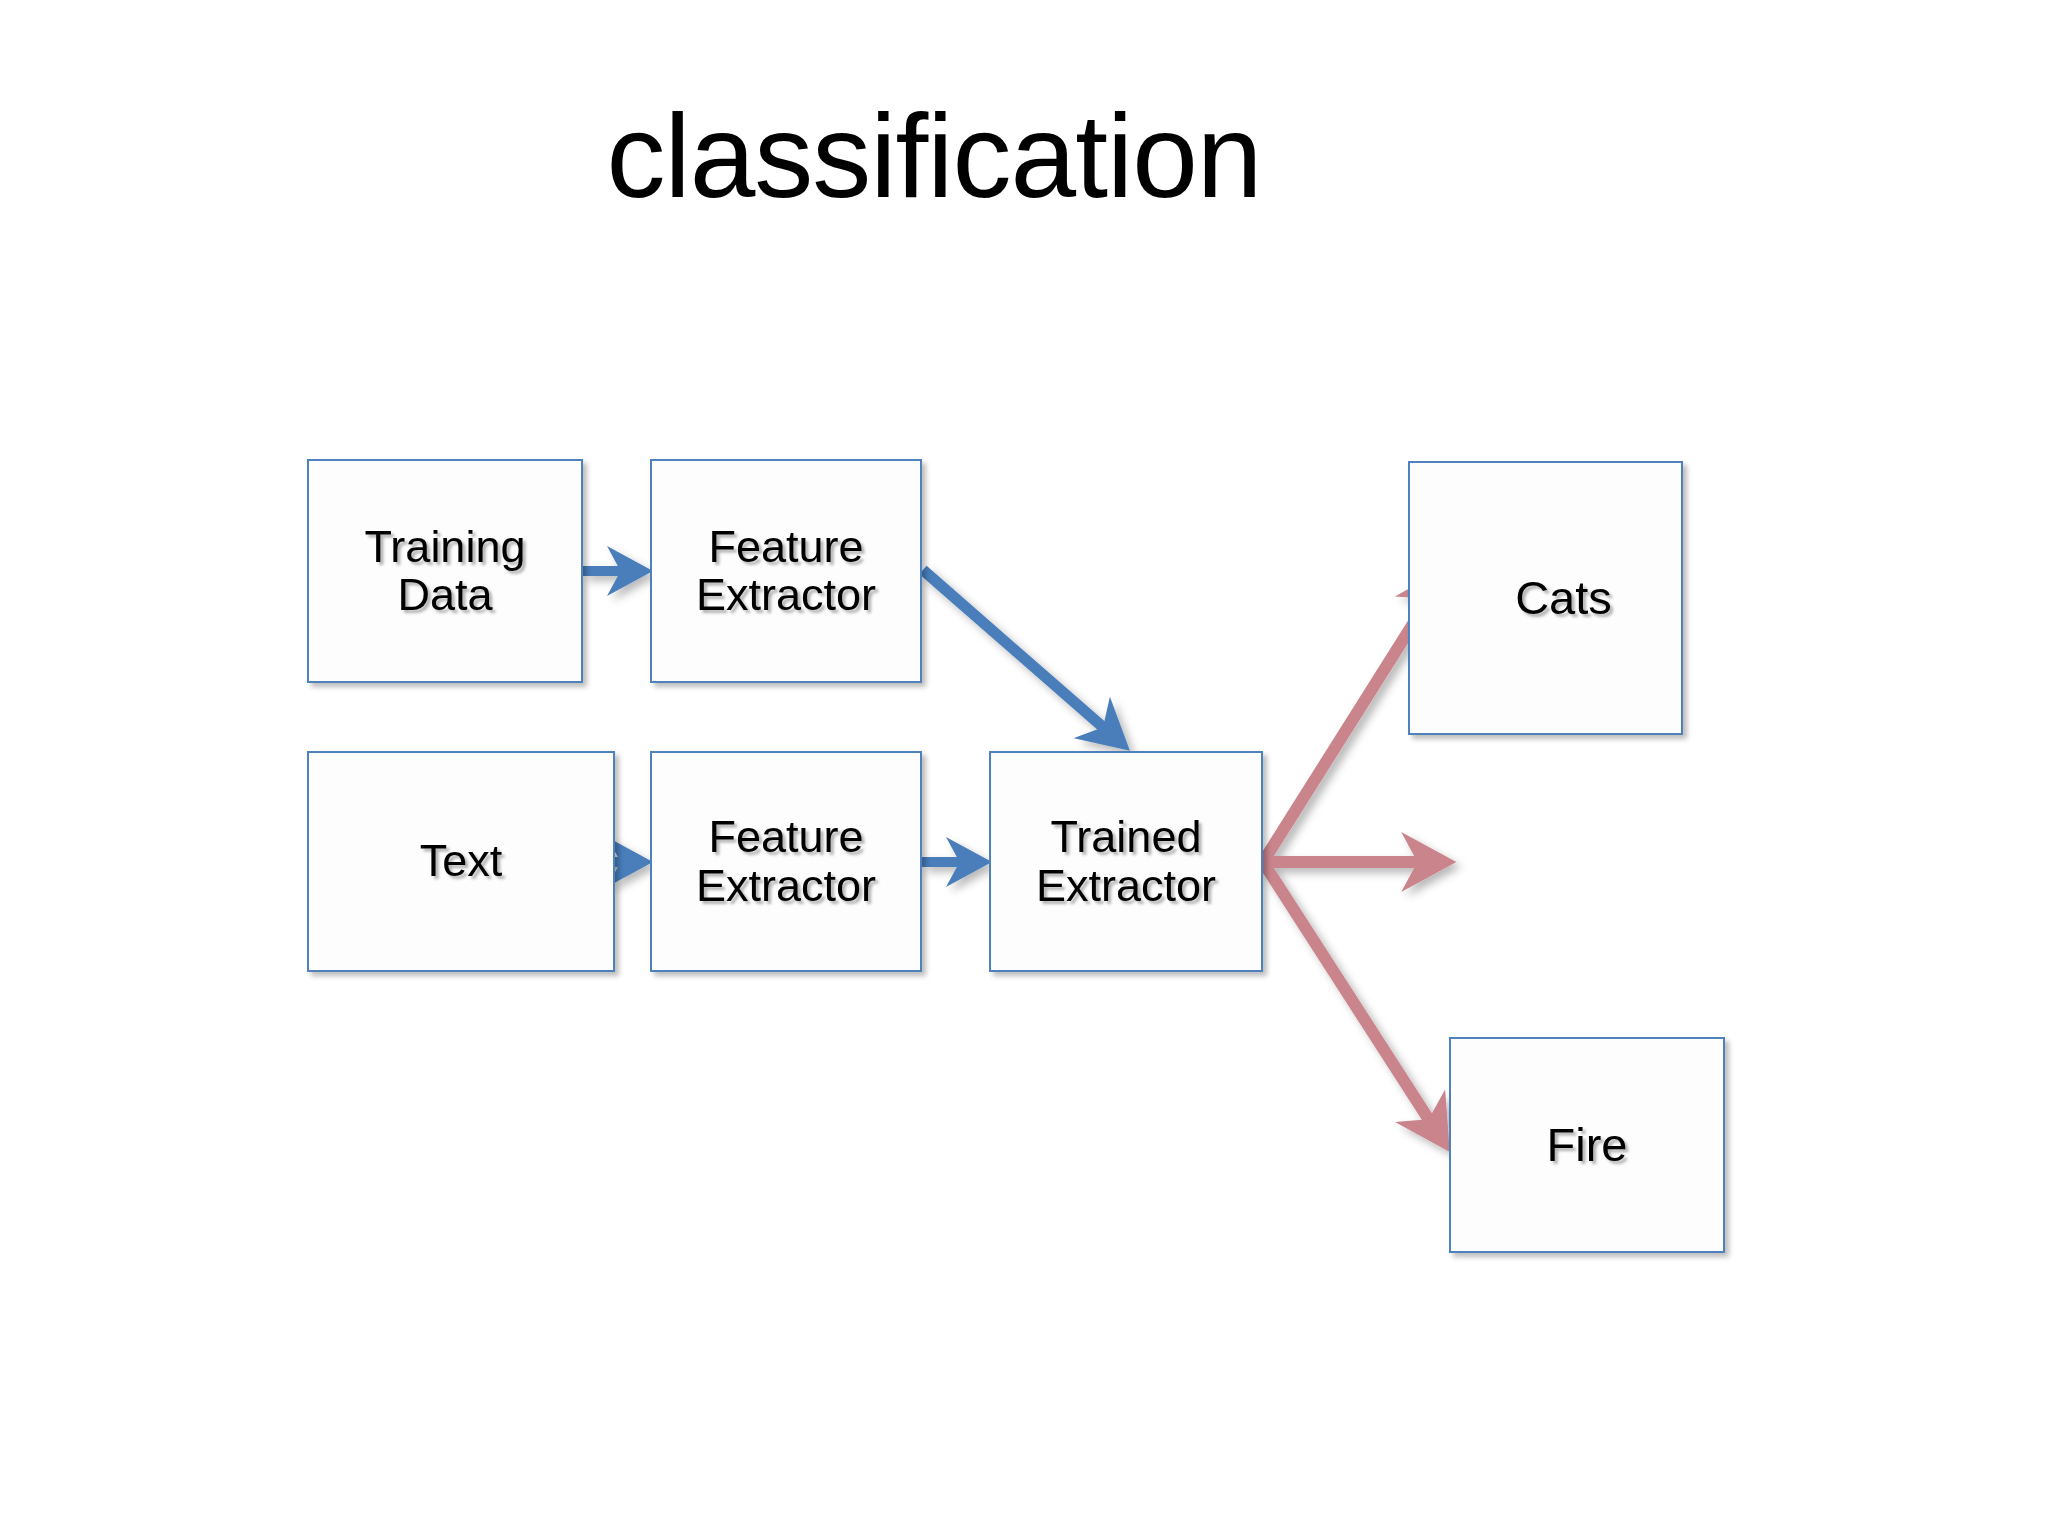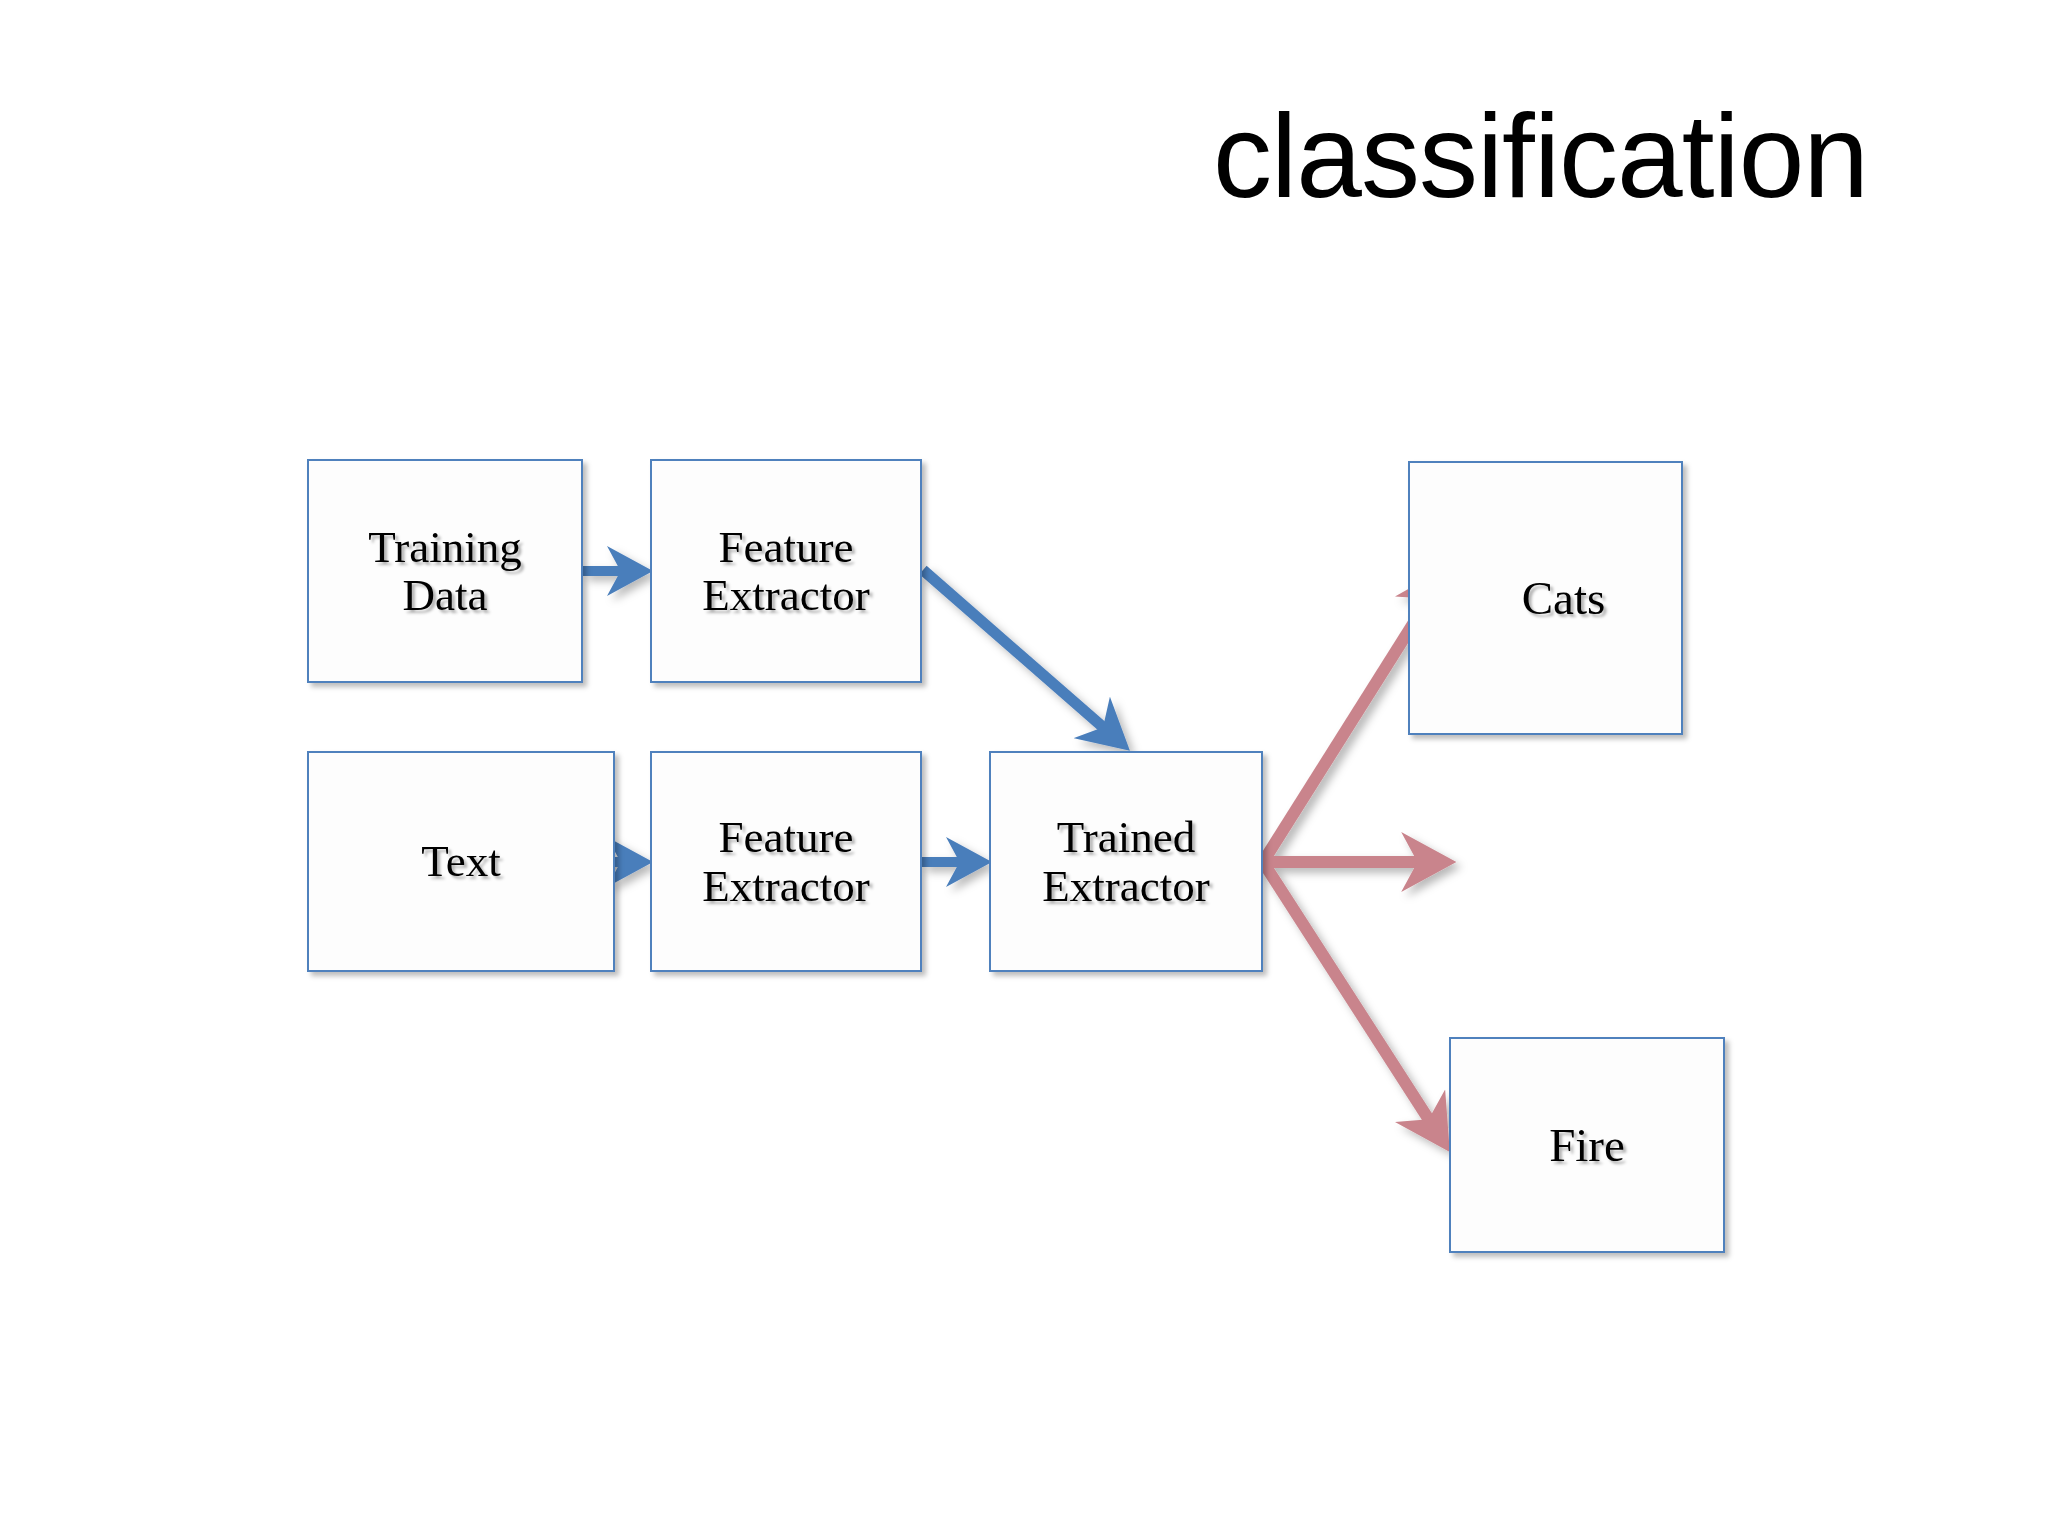--- a/index.html
+++ b/index.html
@@ -16,21 +16,21 @@
     width: 2048px;
     height: 1536px;
     background: #ffffff;
     overflow: hidden;
   }
   #slide-title {
     position: absolute;
     left: 0;
     top: 95px;
     width: 1868px;
-    text-align: right;
+    text-align: center;
     font-family: "Liberation Sans", sans-serif;
     font-size: 118px;
     font-weight: 400;
     line-height: 1.05;
     color: #000000;
     letter-spacing: -1px;
     white-space: nowrap;
   }
   .node {
     position: absolute;
@@ -38,21 +38,21 @@
     background: #fdfdfd;
     border: 2px solid #4f81bd;
     box-shadow: 4px 4px 5px rgba(0,0,0,0.26);
     display: flex;
     align-items: center;
     justify-content: center;
     text-align: center;
     z-index: 3;
   }
   .node .label {
-    font-family: Liberation Serif, serif;
+    font-family: Liberation Sans, sans-serif;
     font-size: 45px;
     line-height: 1.07;
     color: #000000;
     text-shadow: 3px 3px 3px rgba(0,0,0,0.30);
     white-space: pre-line;
   }
   .node .label.big {
     font-size: 47px;
   }
   svg#edges {

